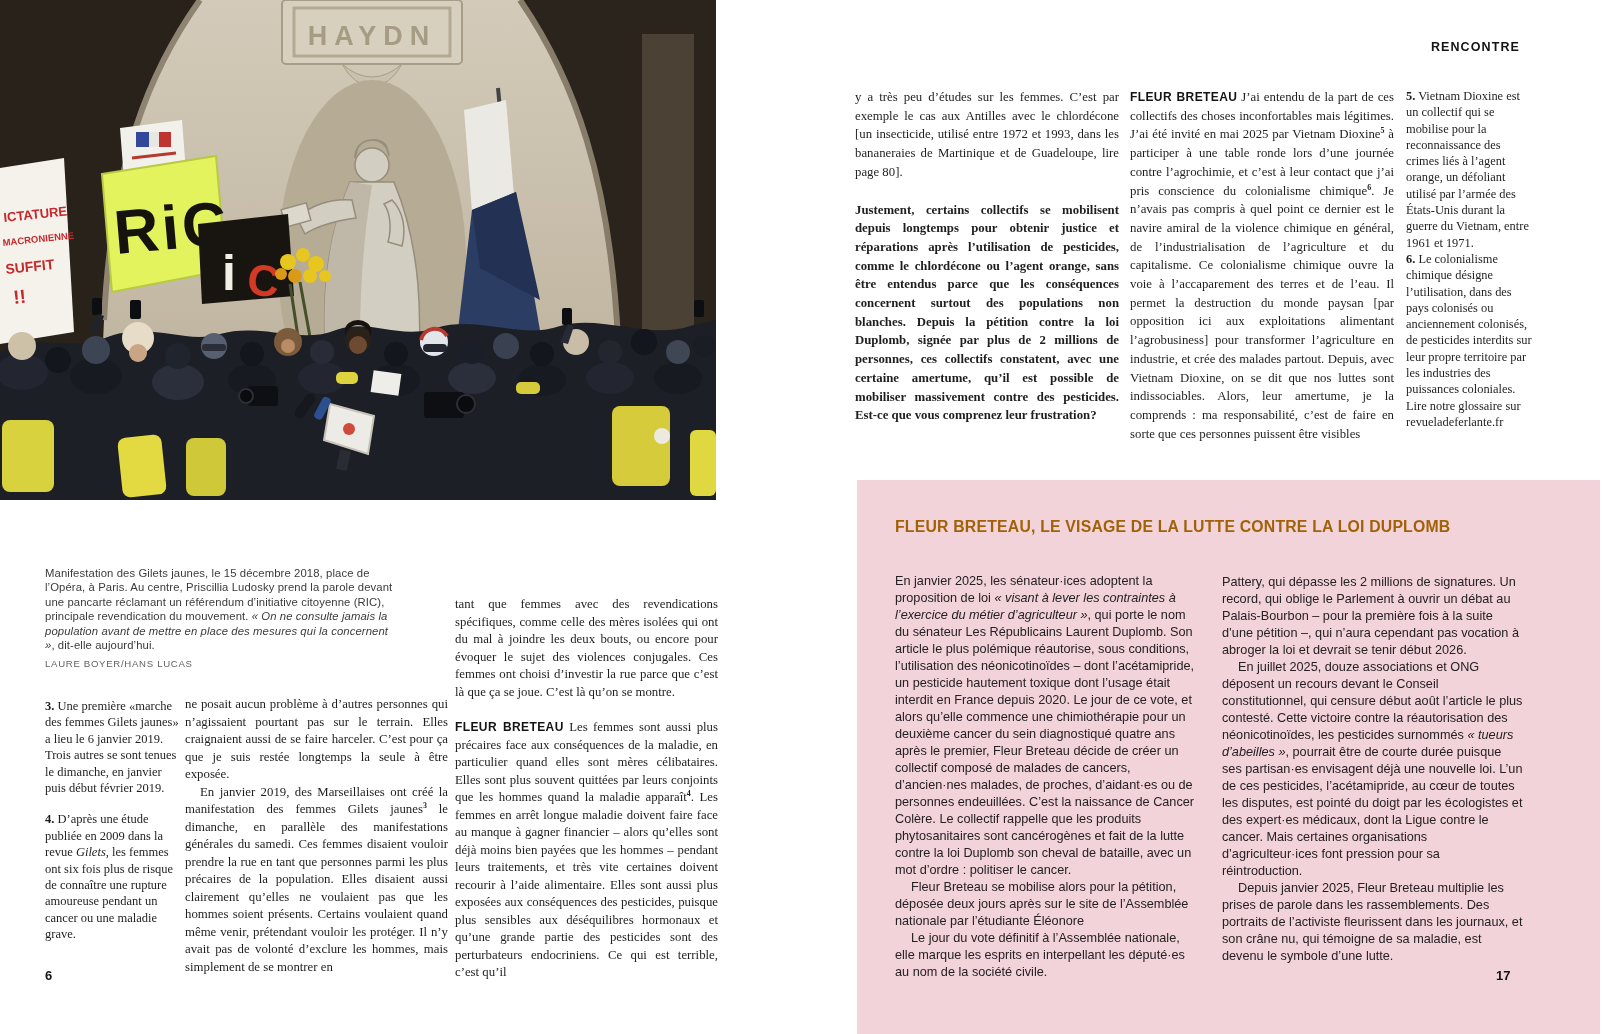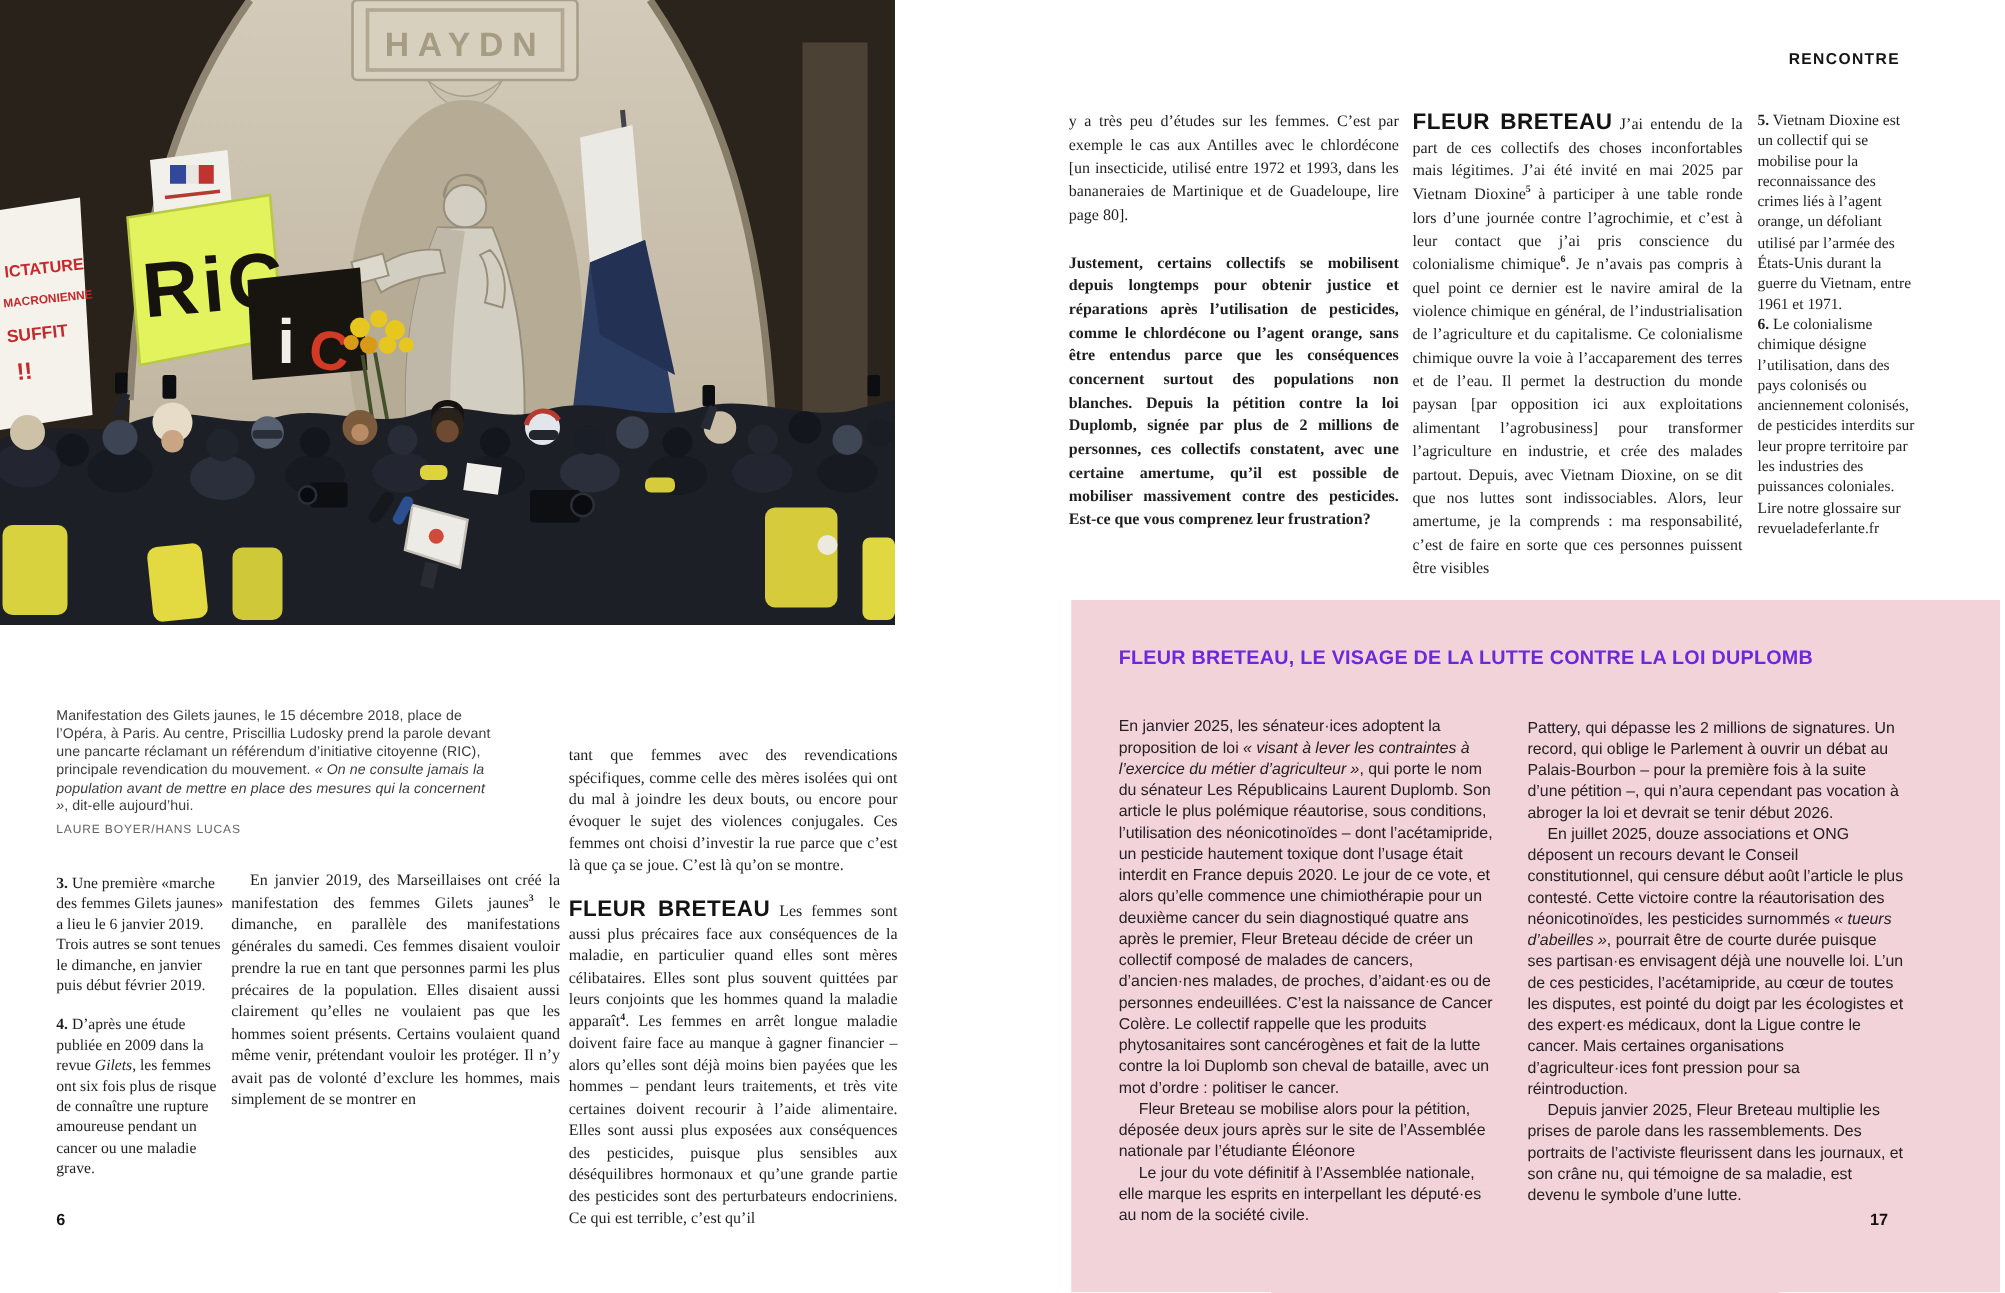--- a/index.html
+++ b/index.html
@@ -14,33 +14,33 @@
   .credit{margin-top:5px;font-size:9.6px;letter-spacing:.7px;color:#636363;}
   .fncol{left:45px;top:698px;width:138px;font-size:12.5px;line-height:16.4px;}
   .fn+.fn{margin-top:15px;}
   .fn b{font-weight:700;}
   .fn .it{font-style:italic;}
   .col2{left:185px;top:696px;width:263px;font-size:12.8px;line-height:17.5px;text-align:justify;}
   .col3{left:455px;top:596px;width:263px;font-size:12.8px;line-height:17.5px;text-align:justify;}
   .gap18{height:18px;}
   .pind{text-indent:15px;}
   sup{font-size:.62em;font-weight:700;line-height:0;vertical-align:super;}
-  .spk{font-family:"Liberation Sans",sans-serif;font-weight:700;font-size:18px;letter-spacing:.4px;color:#141414;}
+  .spk{font-family:"Liberation Sans",sans-serif;font-weight:700;font-size:12px;letter-spacing:.4px;color:#141414;}
   .pagenum{font-weight:700;font-size:13px;color:#141414;}
   
   .kicker{left:1390px;top:40px;width:130px;text-align:right;font-weight:700;font-size:12.5px;letter-spacing:1.1px;color:#141414;}
   .rcol1{left:855px;top:88px;width:264px;font-size:12.8px;line-height:18.7px;text-align:justify;}
   .question{font-weight:700;margin-top:19px;}
   .rcol2{left:1130px;top:88px;width:264px;font-size:12.8px;line-height:18.7px;text-align:justify;}
   .mnotes{left:1406px;top:88px;width:128px;font-size:12.4px;line-height:16.3px;}
   .mn+.mn{margin-top:0;font-family:Liberation Serif, serif;}
   .mn b{font-weight:700;}
   
   .pink-box{left:857px;top:480px;width:743px;height:554px;background:#f2d3da;}
-  .pink-title{left:895px;top:518px;width:660px;font-weight:800;font-size:15.8px;letter-spacing:.2px;color:#6d28d9;}
+  .pink-title{left:895px;top:518px;width:660px;font-weight:800;font-size:15.8px;letter-spacing:.2px;color:#a16207;}
   .pcol{font-size:12.7px;line-height:17px;color:#242024;}
   .pcol1{left:895px;top:549px;width:303px;margin-top:24px;}
   .pcol2{left:1222px;top:574px;width:301px;}
   .pcol .it{font-style:italic;}
   .pcol p{margin:0;}
   .pcol p.ind{text-indent:16px;}
 </style>
 </head>
 <body>
 
@@ -204,20 +204,21 @@
   <span>Manifestation des Gilets jaunes, le 15 décembre 2018, place de l’Opéra, à Paris. Au centre, Priscillia Ludosky prend la parole devant une pancarte réclamant un référendum d’initiative citoyenne (RIC), principale revendication du mouvement. </span><span class="it">« On ne consulte jamais la population avant de mettre en place des mesures qui la concernent »</span><span>, dit-elle aujourd’hui.</span>
   <div class="credit">LAURE BOYER/HANS LUCAS</div>
 </div>
 
 <div class="abs fncol serif">
   <div class="fn"><b>3.</b><span> Une première «marche des femmes Gilets jaunes» a lieu le 6 janvier 2019. Trois autres se sont tenues le dimanche, en janvier puis début février 2019.</span></div>
   <div class="fn"><b>4.</b><span> D’après une étude publiée en 2009 dans la revue </span><span class="it">Gilets</span><span>, les femmes ont six fois plus de risque de connaître une rupture amoureuse pendant un cancer ou une maladie grave.</span></div>
 </div>
 
 <div class="abs col2 serif">
+  <div>ne posait aucun problème à d’autres personnes qui n’agissaient pourtant pas sur le terrain. Elles craignaient aussi de se faire harceler. C’est pour ça que je suis restée longtemps la seule à être exposée.</div>
   <div class="pind"><span>En janvier 2019, des Marseillaises ont créé la manifestation des femmes Gilets jaunes</span><sup>3</sup><span> le dimanche, en parallèle des manifestations générales du samedi. Ces femmes disaient vouloir prendre la rue en tant que personnes parmi les plus précaires de la population. Elles disaient aussi clairement qu’elles ne voulaient pas que les hommes soient présents. Certains voulaient quand même venir, prétendant vouloir les protéger. Il n’y avait pas de volonté d’exclure les hommes, mais simplement de se montrer en</span></div>
 </div>
 
 <div class="abs col3 serif">
   <div>tant que femmes avec des revendications spécifiques, comme celle des mères isolées qui ont du mal à joindre les deux bouts, ou encore pour évoquer le sujet des violences conjugales. Ces femmes ont choisi d’investir la rue parce que c’est là que ça se joue. C’est là qu’on se montre.</div>
   <div class="gap18"></div>
   <div><span class="spk">FLEUR BRETEAU</span><span> Les femmes sont aussi plus précaires face aux conséquences de la maladie, en particulier quand elles sont mères célibataires. Elles sont plus souvent quittées par leurs conjoints que les hommes quand la maladie apparaît</span><sup>4</sup><span>. Les femmes en arrêt longue maladie doivent faire face au manque à gagner financier – alors qu’elles sont déjà moins bien payées que les hommes – pendant leurs traitements, et très vite certaines doivent recourir à l’aide alimentaire. Elles sont aussi plus exposées aux conséquences des pesticides, puisque plus sensibles aux déséquilibres hormonaux et qu’une grande partie des pesticides sont des perturbateurs endocriniens. Ce qui est terrible, c’est qu’il</span></div>
 </div>
 
 <div class="abs pagenum" style="left:45px;top:968px;">6</div>

